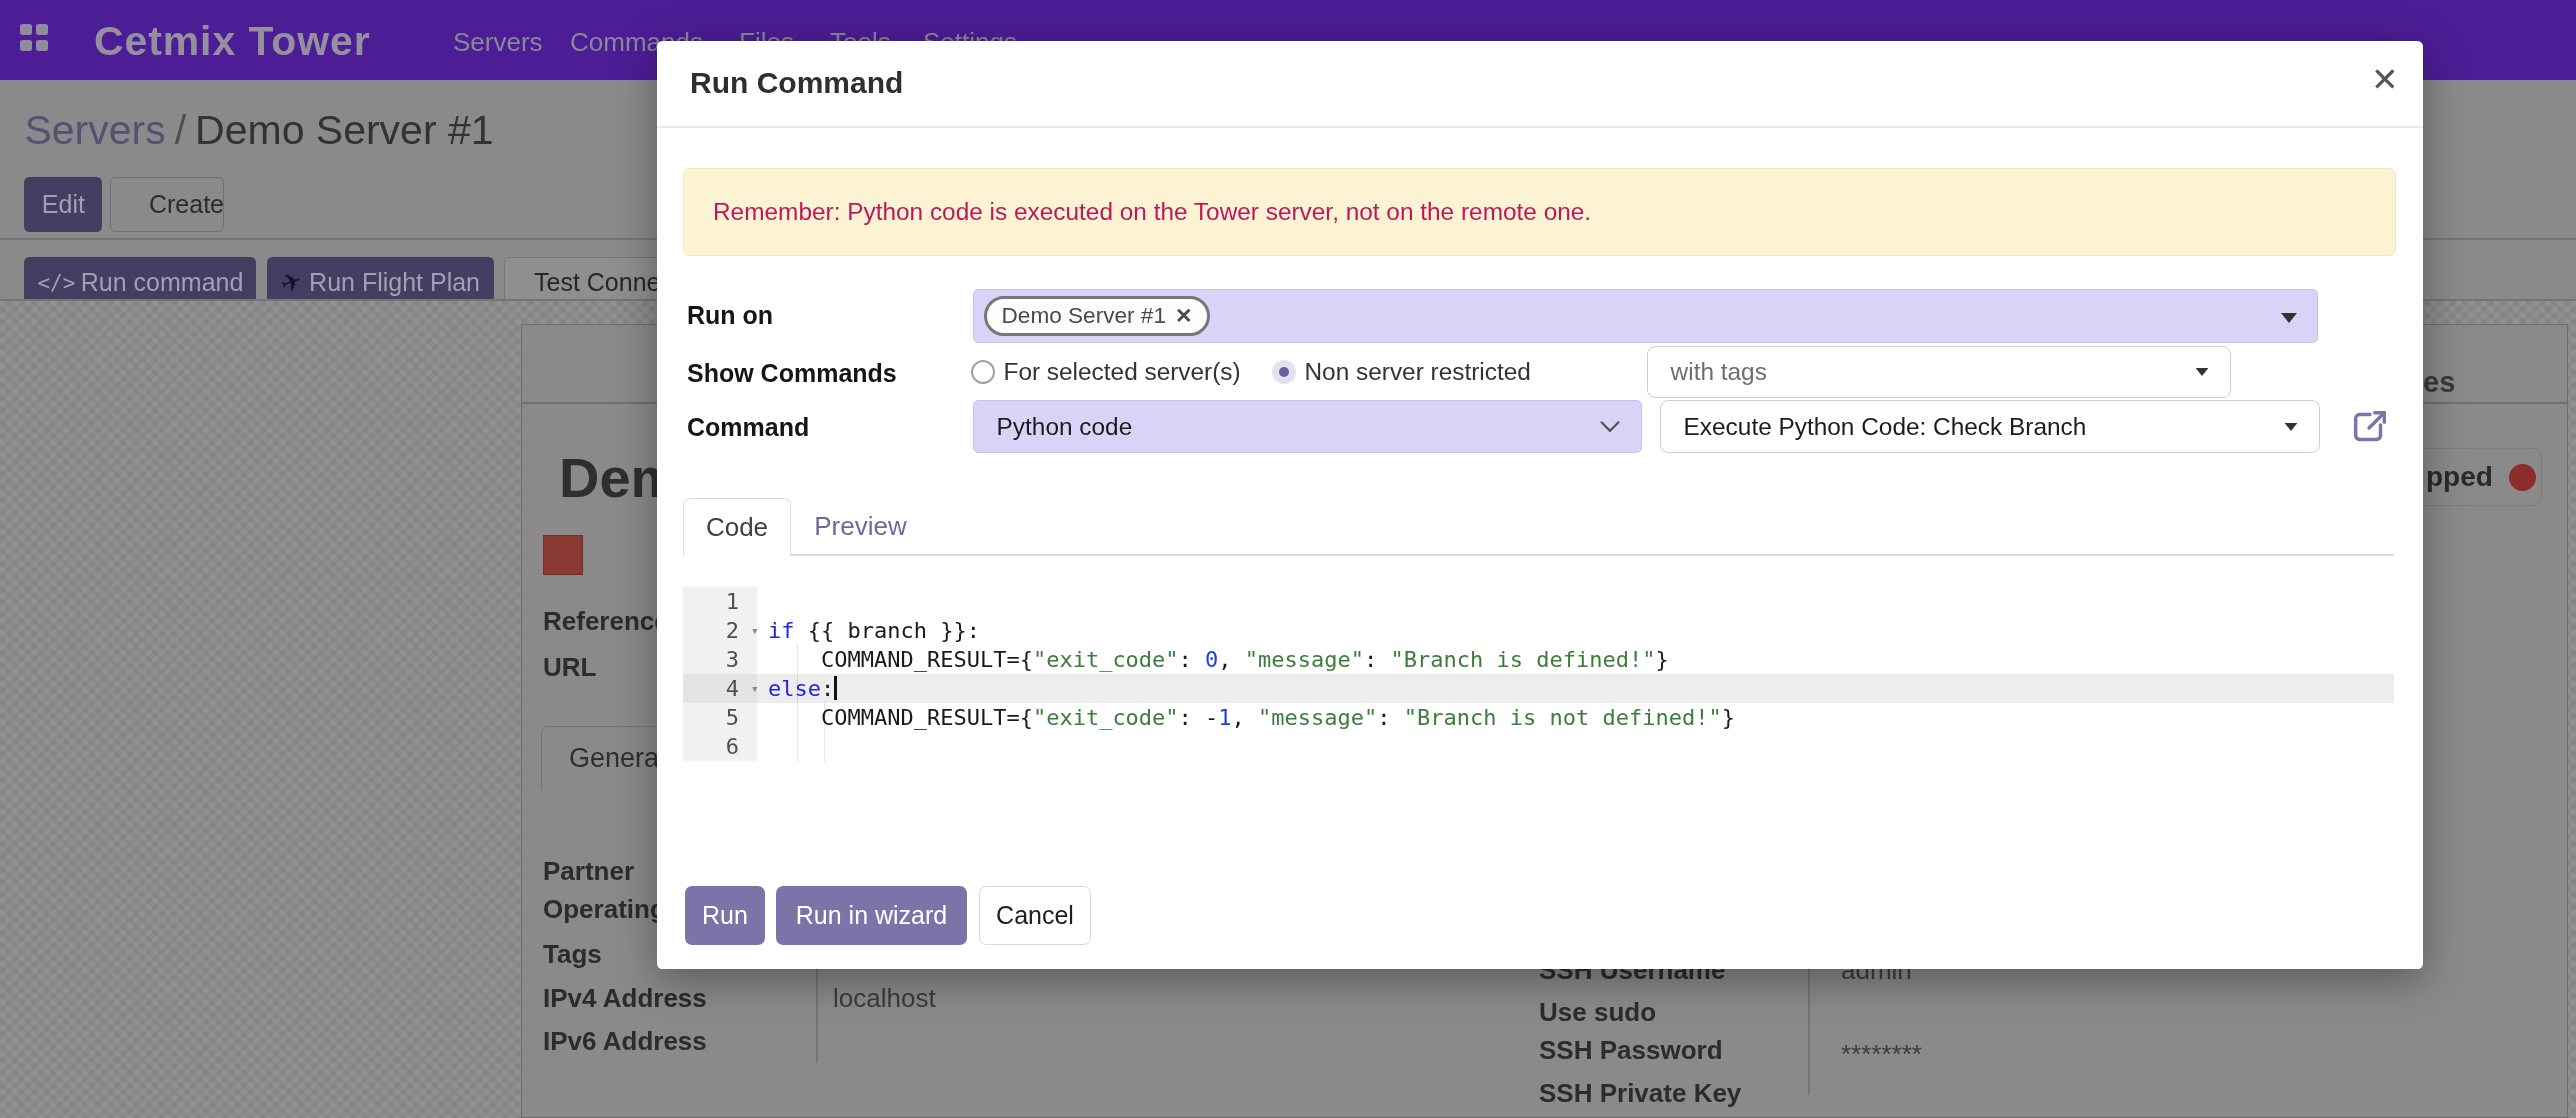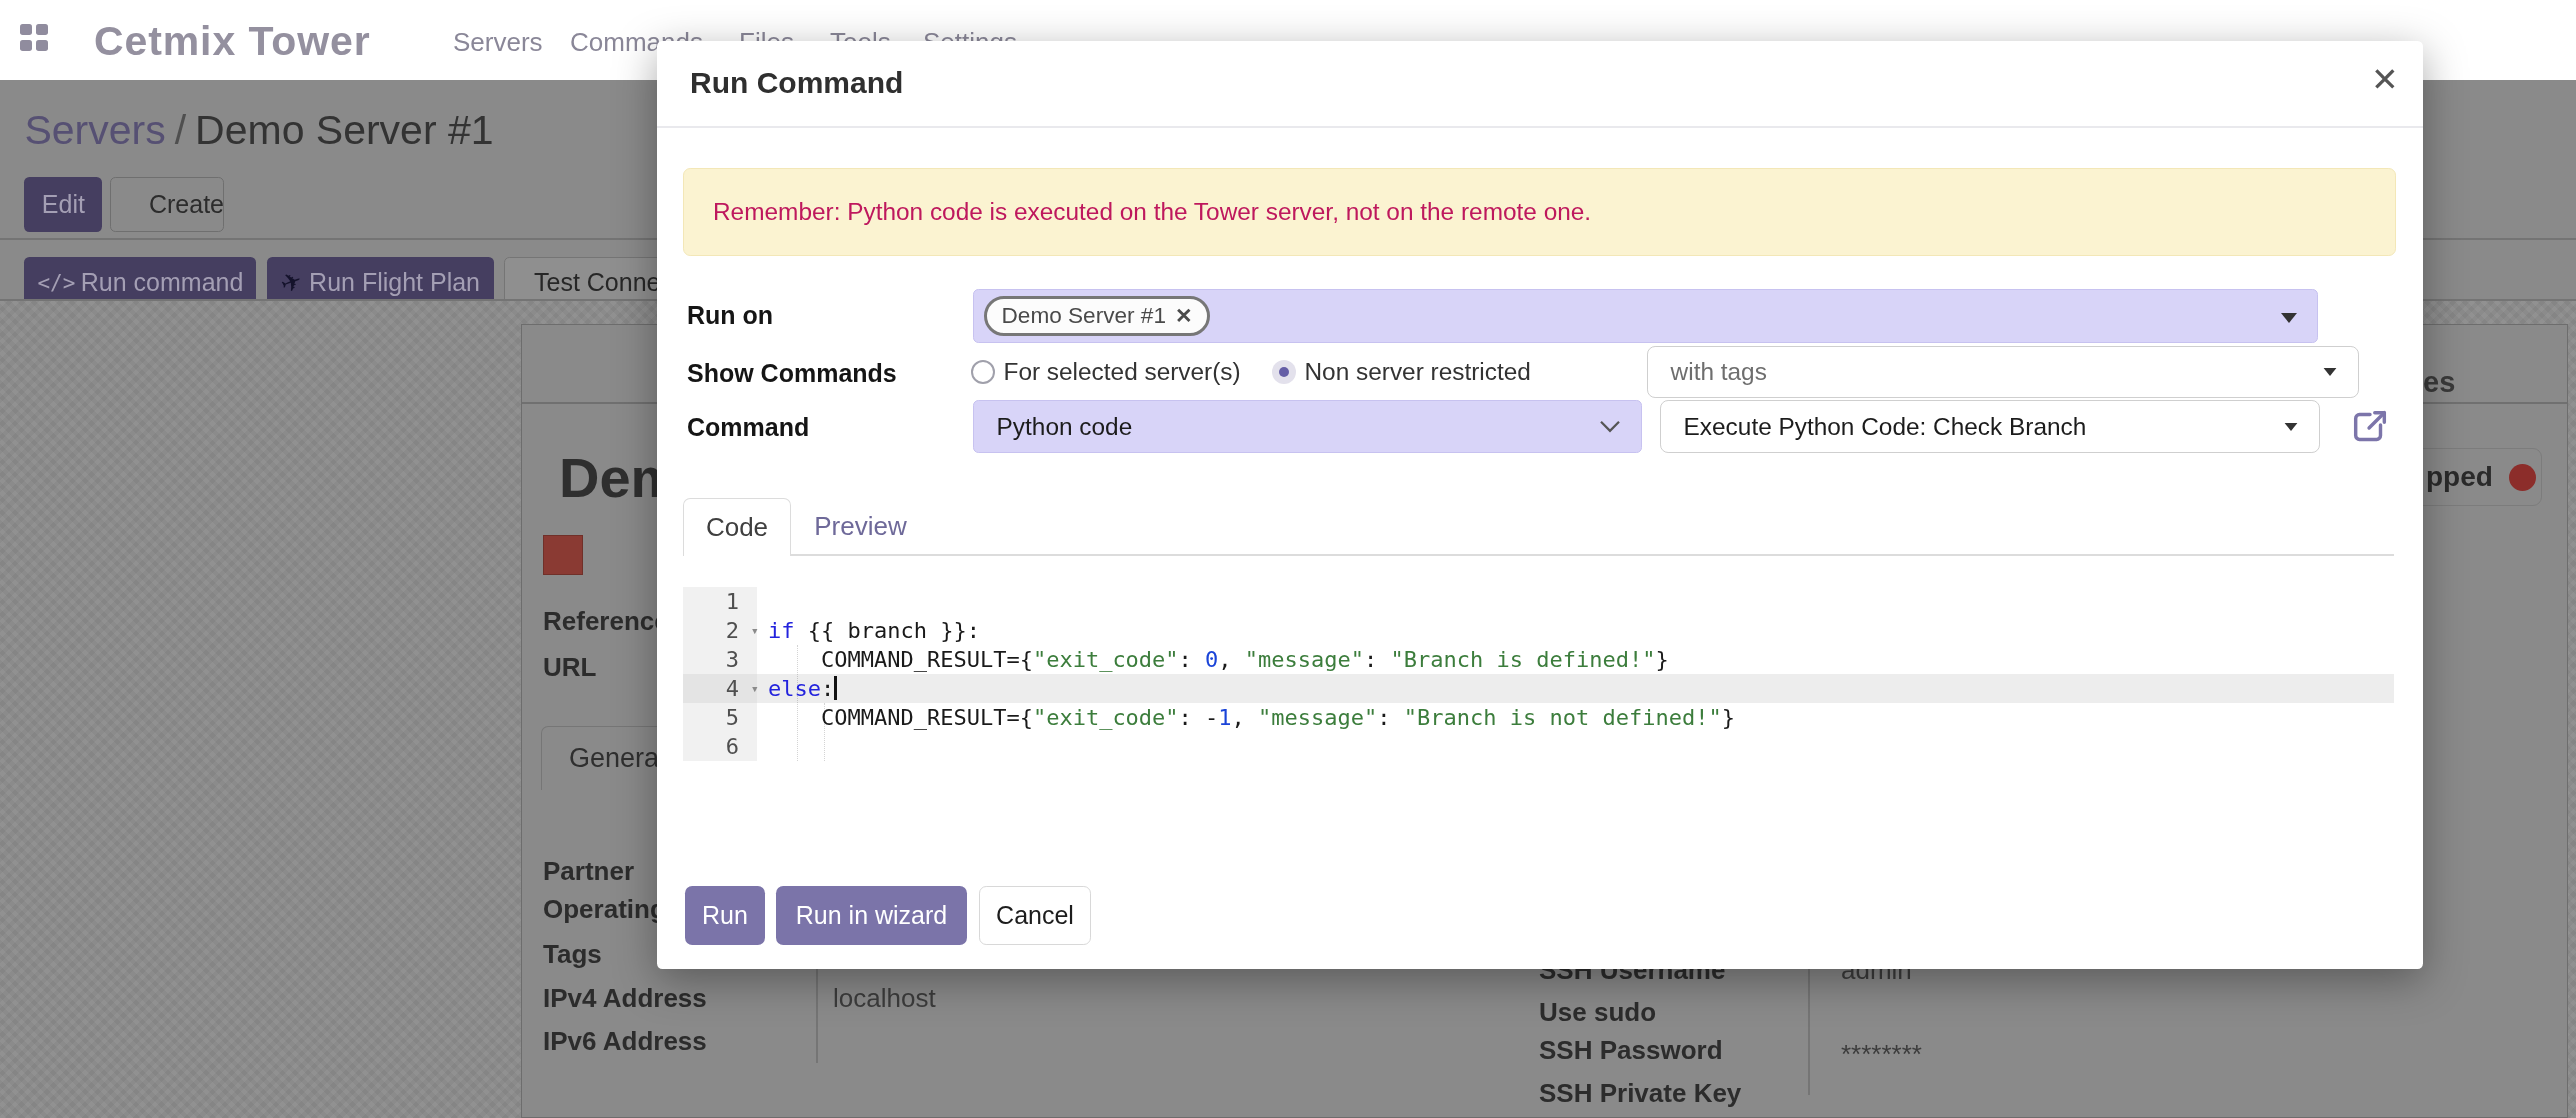--- a/index.html
+++ b/index.html
@@ -2,21 +2,21 @@
 <html style="font-size:14.5px"><head>
 <meta charset="utf-8">
 <style>
   html,body{margin:0;padding:0;background:#5a5a5a;}
   .viewport{position:relative;width:2576px;height:1118px;overflow:hidden;
     background:#8a8a8a;font-family:"Liberation Sans",sans-serif;
     -webkit-font-smoothing:antialiased;}
   .abs{position:absolute;}
 
   
-  .navbar{left:0;top:0;width:2576px;height:80px;background:#ffffff;}
+  .navbar{left:0;top:0;width:2576px;height:80px;background:#4c1d95;}
   .apps-icon{left:20px;top:23.5px;width:29px;height:29px;display:grid;
     grid-template-columns:11.7px 11.7px;grid-template-rows:11.7px 11.7px;gap:4.5px;cursor:pointer;}
   .apps-icon i{background:#908c9e;border-radius:2.7px;display:block;}
   .brand{left:94px;top:18px;font-size:41px;font-weight:700;color:#94909f;letter-spacing:0.9px;cursor:pointer;}
   .nav-item{top:27px;font-size:26px;color:#8a8798;cursor:pointer;white-space:nowrap;}
 
   .breadcrumb{left:24.4px;top:107px;font-size:41px;white-space:nowrap;}
   .crumb-link{color:#565073;cursor:pointer;}
   .crumb-sep{color:#4f4f4f;padding:0 9px;}
   .crumb-cur{color:#333;}
@@ -211,21 +211,21 @@
     <div class="abs radio-row" style="left:314px;top:317px">
       <span class="radio-o"></span>
       <span class="radio-lbl">For selected server(s)</span>
     </div>
     <div class="abs radio-row" style="left:615px;top:317px">
       <span class="radio-sel">
           <i></i>
         </span>
       <span class="radio-lbl">Non server restricted</span>
     </div>
-    <div class="abs sel-white" style="left:990px;top:305px;width:712px;height:52px">
+    <div class="abs sel-white" style="left:990px;top:305px;width:584px;height:52px">
       <span class="sel-txt sel-ph">with tags</span>
       <span class="sel-caret caret" style="transform:scale(.8)"></span>
     </div>
 
     <div class="abs f-label" style="left:30px;top:372px">Command</div>
     <div class="abs sel-lav" style="left:316px;top:359px;width:669px;height:53px">
       <span class="sel-txt">Python code</span>
       <span class="sel-caret">
         <svg width="22" height="12.6" viewBox="0 0 24 14">
             <polyline points="2,2 12,12 22,2" fill="none" stroke="#555" stroke-width="2.5"></polyline>

